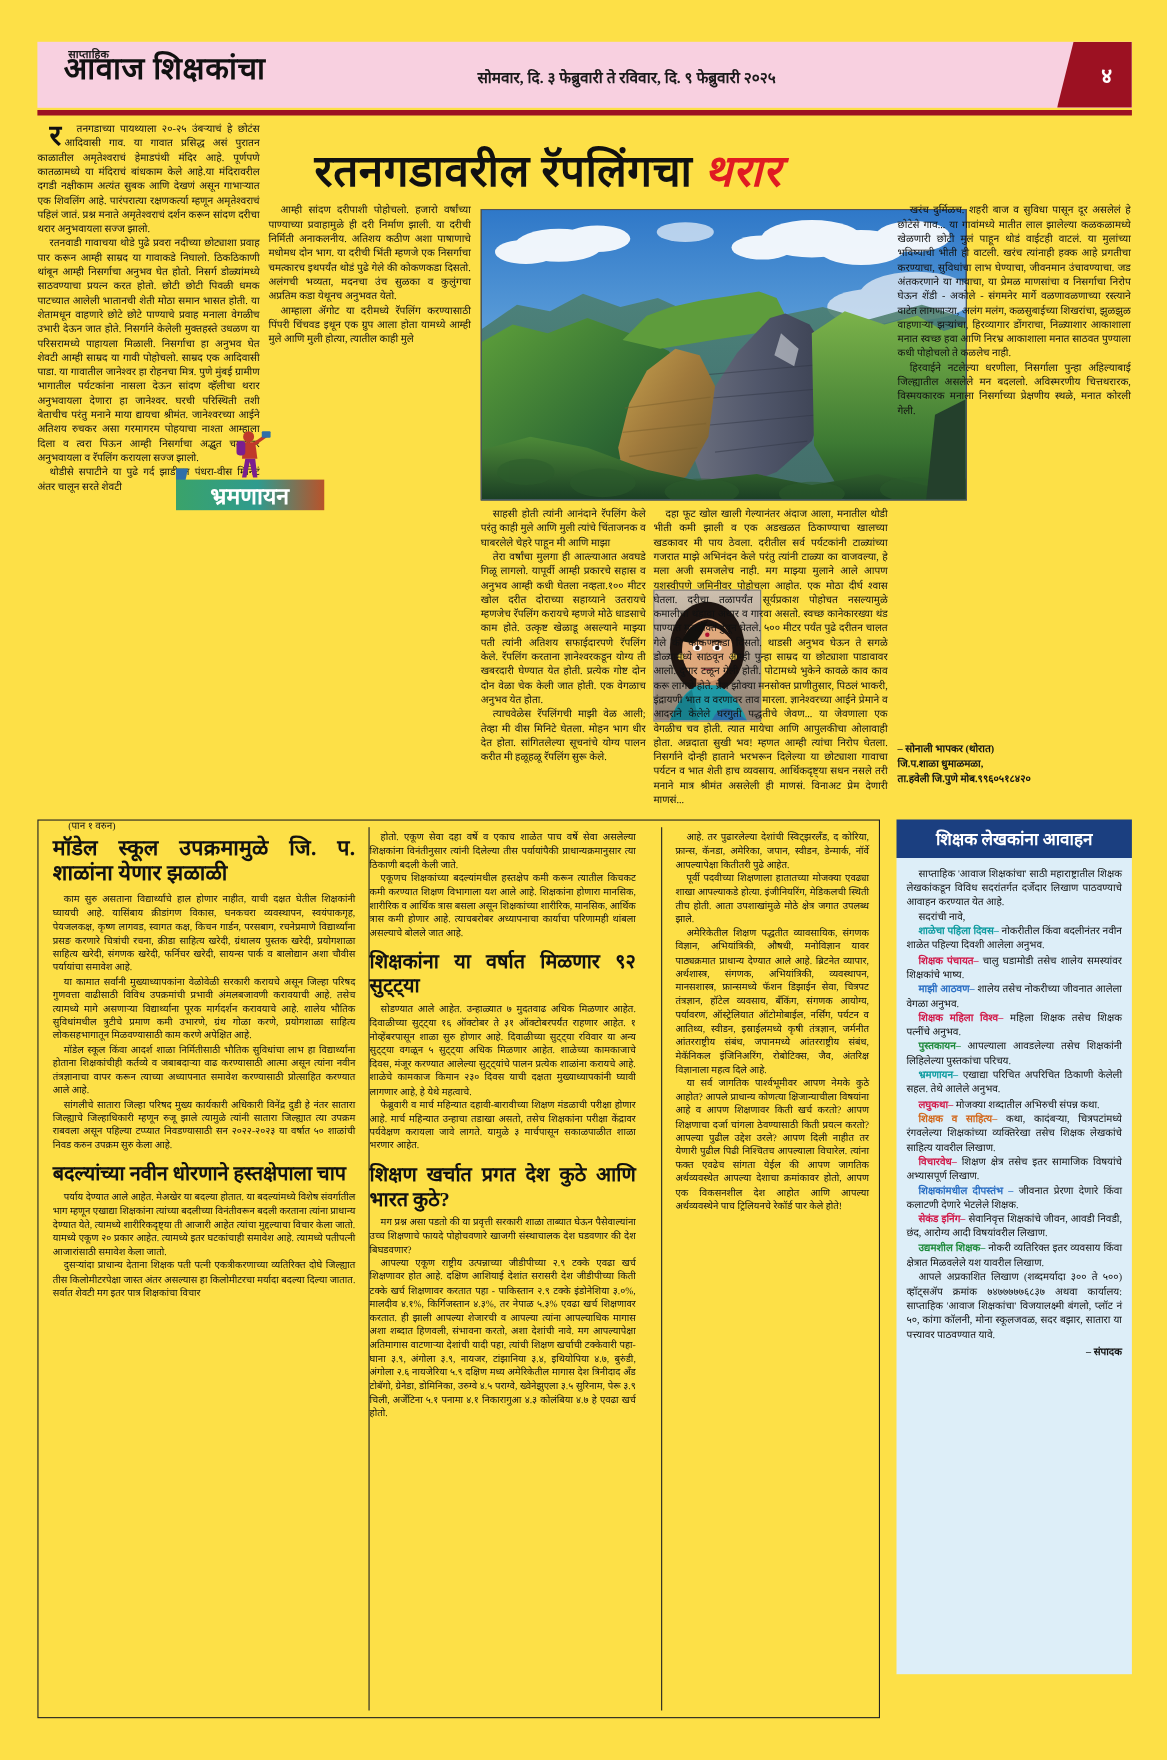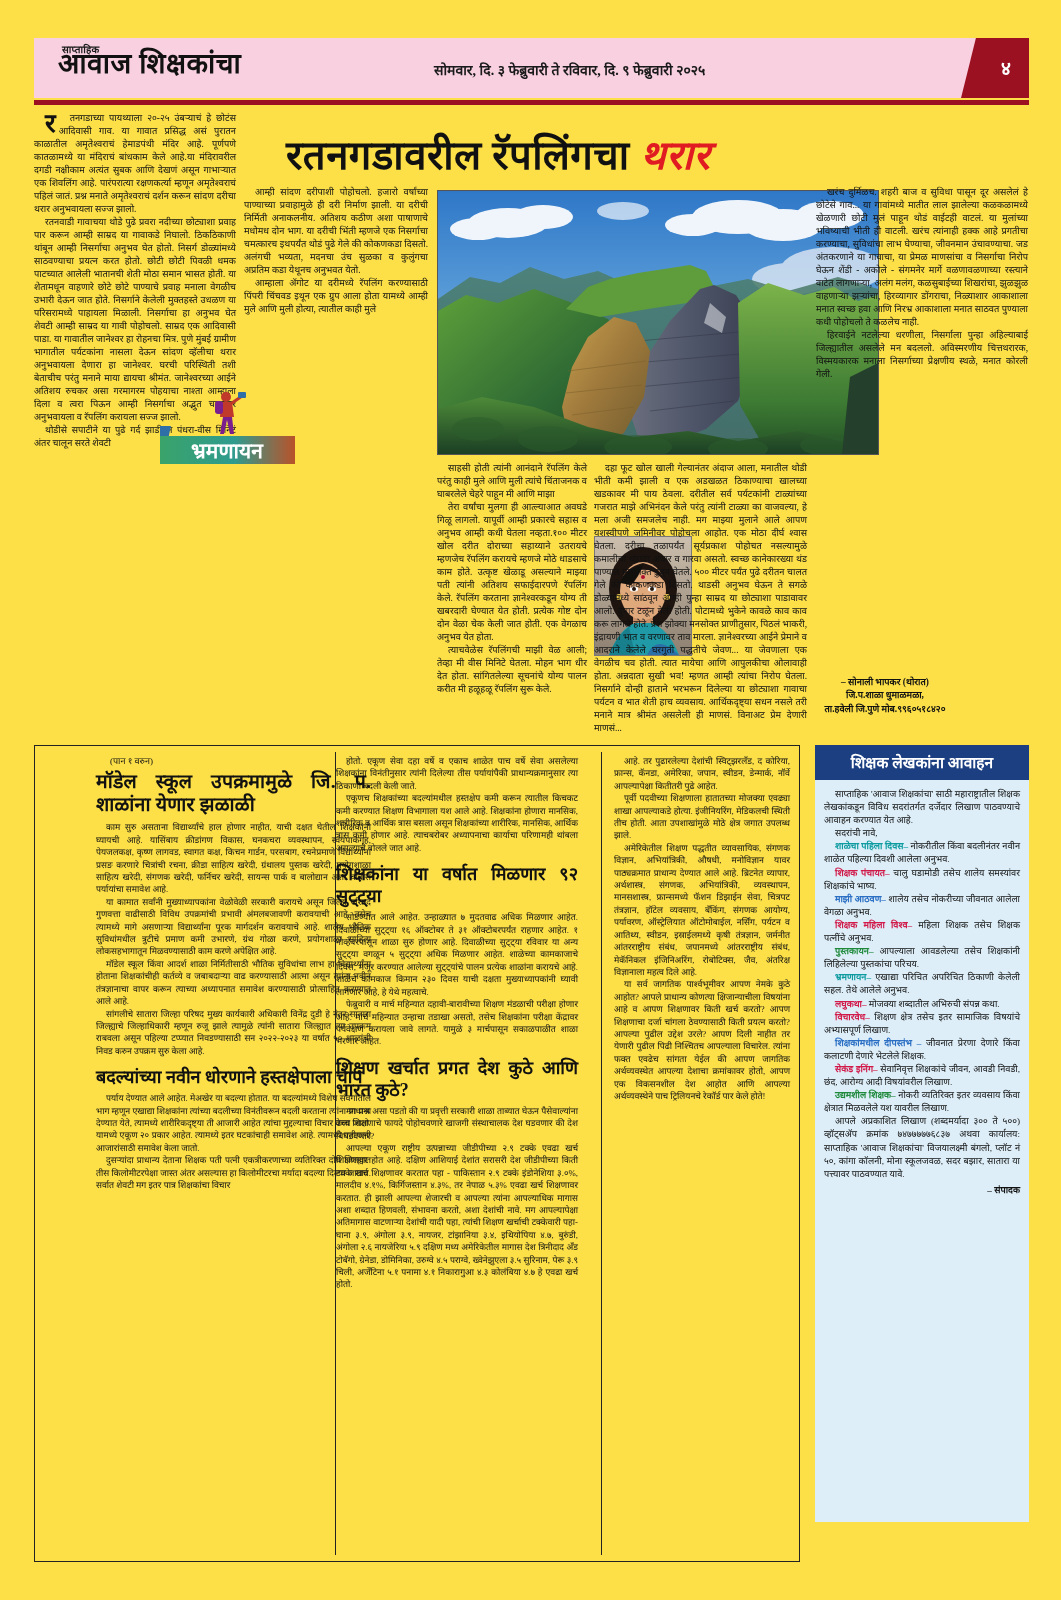--- a/index.html
+++ b/index.html
@@ -38,32 +38,32 @@
   .col{position:absolute;font-size:9.3px;line-height:13.0px;text-align:justify;color:#111;}
   .col p{margin:0 0 0 0;text-indent:11px;}
   .dropcap{float:left;font-size:26px;line-height:21px;font-weight:bold;padding:1px 3px 0 0;}
 
   .tc1{left:34px;top:112px;width:202px;}
   .tc2{left:244px;top:186px;width:184px;}
   .tc3{left:437px;top:462px;width:150px;}
   .tc4{left:594px;top:462px;width:213px;}
   .tc5{left:816px;top:186px;width:212px;}
 
-  .byline{position:absolute;left:779px;top:676px;width:212px;font-size:9.3px;line-height:13.4px;text-align:center;font-weight:bold;color:#111;}
+  .byline{position:absolute;left:816px;top:676px;width:212px;font-size:9.3px;line-height:13.4px;text-align:left;font-weight:bold;color:#111;}
 
   
   .lower{position:absolute;left:34px;top:745px;width:995px;height:820px;}
   .lower-box{position:absolute;left:0;top:0;width:764px;height:815px;border:1px solid #222;}
   .v-div{position:absolute;top:6px;width:1px;height:803px;background:#222;}
   .v-div.d1{left:300px;}
   .v-div.d2{left:566px;}
 
   .lowcol{position:absolute;font-size:8.8px;line-height:12.4px;text-align:justify;color:#111;}
   .lowcol p{margin:0;text-indent:10px;}
-  .lc1{left:14px;top:10px;width:275px;margin-left:48px;}
+  .lc1{left:14px;top:0;width:275px;}
   .lc2{left:302px;top:10px;width:242px;}
   .lc3{left:580px;top:10px;width:176px;}
 
   .kicker{font-size:9px;font-weight:normal;display:block;margin:0 0 2px 14px;}
   .sub-head{font-size:19.5px;font-weight:bold;line-height:23px;letter-spacing:.2px;margin:3px 0 5px 0;color:#111;}
   .sub-head2{font-size:18px;font-weight:bold;line-height:22px;margin:9px 0 4px 0;color:#111;}
 
   
   .side{position:absolute;left:781px;top:0;width:214px;height:815px;}
   .side-head{background:#1b3f80;color:#fff;font-size:15.5px;font-weight:bold;text-align:center;padding:6px 0 7px 0;}
@@ -328,20 +328,21 @@
         <p>साप्ताहिक 'आवाज शिक्षकांचा' साठी महाराष्ट्रातील शिक्षक लेखकांकडून विविध सदरांतर्गत दर्जेदार लिखाण पाठवण्याचे आवाहन करण्यात येत आहे.</p>
         <p>सदरांची नावे,</p>
         <div id="sidebar-items">
             <p><span class="cat teal">शाळेचा पहिला दिवस–</span><span> नोकरीतील किंवा बदलीनंतर नवीन शाळेत पहिल्या दिवशी आलेला अनुभव.</span></p>
             <p><span class="cat crimson">शिक्षक पंचायत–</span><span> चालु घडामोडी तसेच शालेय समस्यांवर शिक्षकांचे भाष्य.</span></p>
             <p><span class="cat blue">माझी आठवण–</span><span> शालेय तसेच नोकरीच्या जीवनात आलेला वेगळा अनुभव.</span></p>
             <p><span class="cat crimson">शिक्षक महिला विश्व–</span><span> महिला शिक्षक तसेच शिक्षक पत्नींचे अनुभव.</span></p>
             <p><span class="cat green">पुस्तकायन–</span><span> आपल्याला आवडलेल्या तसेच शिक्षकांनी लिहिलेल्या पुस्तकांचा परिचय.</span></p>
             <p><span class="cat teal">भ्रमणायन–</span><span> एखाद्या परिचित अपरिचित ठिकाणी केलेली सहल. तेथे आलेले अनुभव.</span></p>
             <p><span class="cat crimson">लघुकथा–</span><span> मोजक्या शब्दातील अभिरुची संपन्न कथा.</span></p>
+            <p><span class="cat orange">शिक्षक व साहित्य–</span><span> कथा, कादंबऱ्या, चित्रपटांमध्ये रंगवलेल्या शिक्षकांच्या व्यक्तिरेखा तसेच शिक्षक लेखकांचे साहित्य यावरील लिखाण.</span></p>
             <p><span class="cat crimson">विचारवेध–</span><span> शिक्षण क्षेत्र तसेच इतर सामाजिक विषयांचे अभ्यासपूर्ण लिखाण.</span></p>
             <p><span class="cat blue">शिक्षकांमधील दीपस्तंभ –</span><span> जीवनात प्रेरणा देणारे किंवा कलाटणी देणारे भेटलेले शिक्षक.</span></p>
             <p><span class="cat crimson">सेकंड इनिंग–</span><span> सेवानिवृत्त शिक्षकांचे जीवन, आवडी निवडी, छंद, आरोग्य आदी विषयांवरील लिखाण.</span></p>
             <p><span class="cat green">उद्यमशील शिक्षक–</span><span> नोकरी व्यतिरिक्त इतर व्यवसाय किंवा क्षेत्रात मिळवलेले यश यावरील लिखाण.</span></p>
           </div>
         <p>आपले अप्रकाशित लिखाण (शब्दमर्यादा ३०० ते ५००) व्हॉट्सॲप क्रमांक ७४७७७७७६८३७ अथवा कार्यालय: साप्ताहिक 'आवाज शिक्षकांचा' विजयालक्ष्मी बंगलो, प्लॉट नं ५०, कांगा कॉलनी, मोना स्कूलजवळ, सदर बझार, सातारा या पत्त्यावर पाठवण्यात यावे.</p>
         <span class="sign">– संपादक</span>
       </div>
     </div>
   </div>

